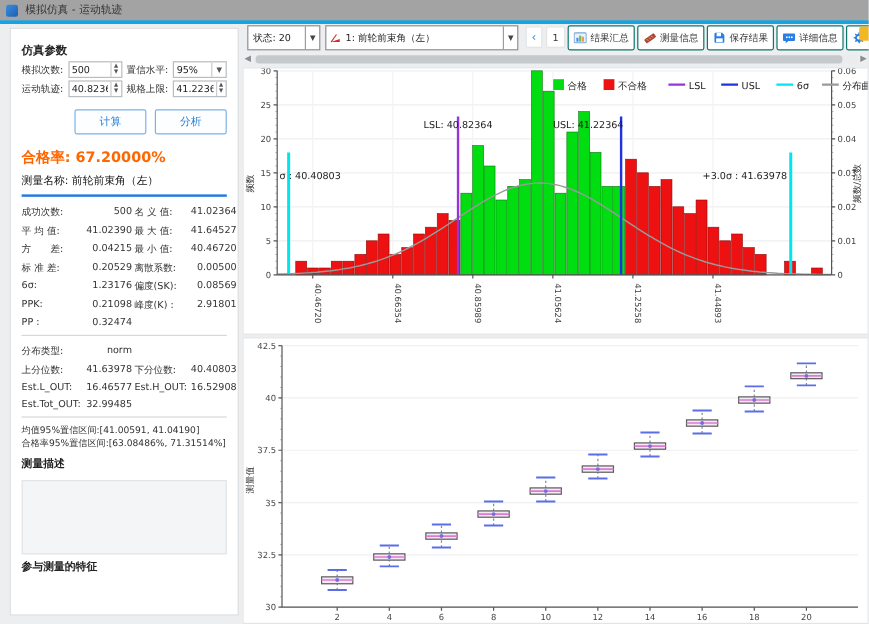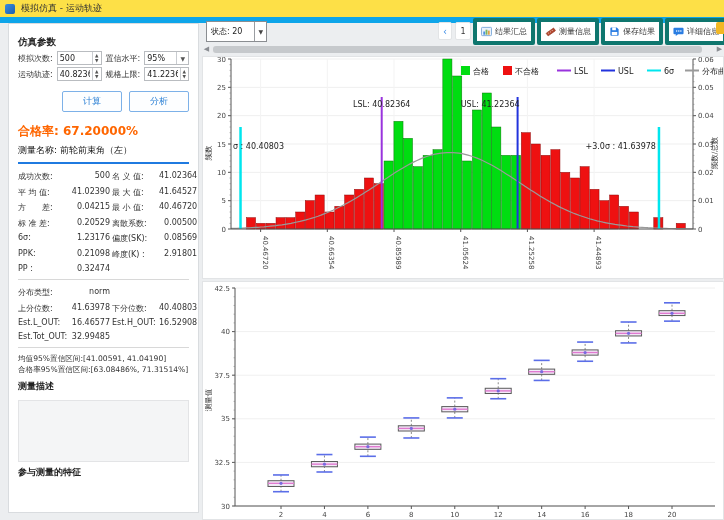--- a/index.html
+++ b/index.html
@@ -1,19 +1,19 @@
 <!DOCTYPE html>
 <html><head>
 <meta charset="utf-8">
 <style>
   html,body{margin:0;padding:0;}
   body{font-family:"DejaVu Sans","Liberation Sans",sans-serif;background:#d8dadd;}
   #app{position:relative;width:724px;height:520px;background:#eceef0;overflow:hidden;}
   
-  .titlebar{position:absolute;left:0;top:0;width:724px;height:17px;background:#fde047;border-bottom:6px solid #0ea5e9;display:flex;align-items:center;}
+  .titlebar{position:absolute;left:0;top:0;width:724px;height:17px;background:#a3a3a3;border-bottom:3px solid #0ea5e9;display:flex;align-items:center;}
   .app-icon{width:10px;height:10px;margin:0 6px 0 5px;background:linear-gradient(135deg,#3b8de0 0%,#1c5fb0 100%);border-radius:2px;}
   .title-text{font-size:9px;color:#333;}
   
   .panel{position:absolute;left:8px;top:23px;width:191px;height:490px;background:#fff;border:1px solid #d9dcdf;box-sizing:border-box;padding:0 9px;overflow:hidden;}
   .panel-title{font-size:9.5px;font-weight:bold;color:#222;margin-top:12px;}
   .field-row{display:flex;align-items:center;margin-top:2px;gap:4px;}
   .field-label{font-size:8px;color:#333;white-space:nowrap;}
   .spin,.select{display:flex;align-items:center;border:1px solid #b9bcc0;background:#fff;height:14px;box-sizing:border-box;flex:1;min-width:0;}
   .spin input,.select .sel-val{border:0;outline:none;font-size:8px;padding:0 2px;width:100%;min-width:0;font-family:inherit;color:#222;background:transparent;}
   .spin-btns{display:flex;flex-direction:column;border-left:1px solid #c9ccd0;height:100%;justify-content:center;}
@@ -36,21 +36,21 @@
   .combo{display:flex;align-items:center;border:1px solid #8a8d91;background:#fff;height:21px;box-sizing:border-box;}
   .combo-status{position:absolute;left:4px;width:61px;}
   .combo-measure{position:absolute;left:69px;width:161px;}
   .combo .txt{font-size:8px;color:#222;padding:0 4px;flex:1;white-space:nowrap;overflow:hidden;}
   .combo .arrow{border-left:1px solid #9a9da1;height:100%;display:flex;align-items:center;padding:0 3px;font-size:6px;color:#444;}
   .flag-icon{width:9px;height:9px;margin-left:3px;flex:0 0 auto;}
   .pag{position:absolute;left:236px;display:flex;align-items:center;gap:3px;}
   .pag-arrow{color:#3f8fe8;font-size:10px;width:12px;height:16px;display:flex;align-items:center;justify-content:center;background:#fff;border:1px solid #e2e4e6;border-radius:2px;}
   .pag-num{font-size:8px;color:#333;width:14px;height:16px;display:flex;align-items:center;justify-content:center;background:#fff;border:1px solid #e2e4e6;border-radius:2px;}
   .tb-buttons{position:absolute;left:271px;display:flex;gap:2px;}
-  .tb-btn{height:19px;background:#fff;border:4px solid #0f766e;border-radius:2px;display:flex;align-items:center;padding:0 4px;gap:3px;}
+  .tb-btn{height:19px;background:#fff;border:1px solid #0f766e;border-radius:2px;display:flex;align-items:center;padding:0 4px;gap:3px;}
   .tb-btn .lbl{font-size:8px;color:#333;white-space:nowrap;}
   .cut-icon{position:absolute;right:-4px;top:4px;width:12px;height:12px;background:#f2b824;border-radius:2px;}
   
   .hscroll{position:absolute;left:202px;top:45px;width:522px;height:9px;display:flex;align-items:center;}
   .hs-arrow{font-size:7px;color:#8a8d92;width:9px;text-align:center;line-height:9px;}
   .hs-track{flex:1;height:7px;background:#ebecee;border-radius:3px;position:relative;}
   .hs-thumb{position:absolute;left:2px;top:0;height:7px;width:97%;background:#c6c9cc;border-radius:3px;}
   
   .chart-card{position:absolute;background:#fff;border:1px solid #e2e4e6;box-sizing:border-box;}
   #chart1{left:202px;top:56px;width:522px;height:223px;}
@@ -172,20 +172,28 @@
     <div class="sub-title">测量描述</div>
     <div class="gray-box desc-box"></div>
 
     <div class="sub-title">参与测量的特征</div>
 
   </div>
 
   <div class="toolbar">
     <div class="combo combo-status">
       <span class="txt">状态: 20</span>
+      <span class="arrow">▼</span>
+    </div>
+    <div class="combo combo-measure">
+      <svg class="flag-icon" viewBox="0 0 10 10">
+          <path d="M1 9 L9 9 L9 6 Z" fill="#d42b1e"></path>
+          <path d="M1 9 L6 2" stroke="#d42b1e" stroke-width="1" fill="none"></path>
+        </svg>
+      <span class="txt">1: 前轮前束角（左）</span>
       <span class="arrow">▼</span>
     </div>
     <div class="pag">
       <div class="pag-arrow">‹</div>
       <div class="pag-num">1</div>
       <div class="pag-arrow">›</div>
     </div>
     <div class="tb-buttons">
       <div class="tb-btn">
         <svg width="11" height="11" viewBox="0 0 12 12">

